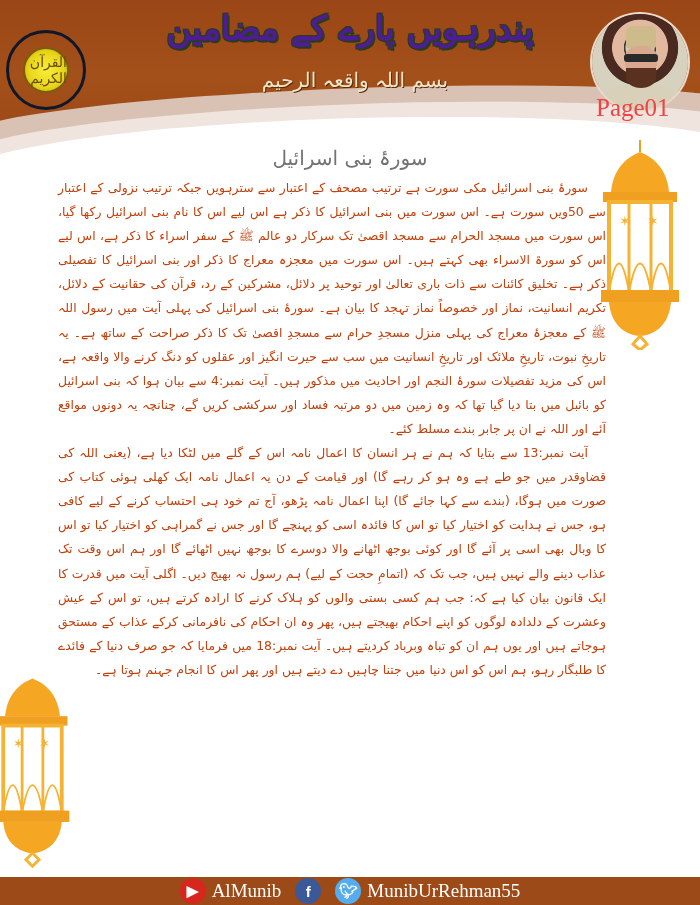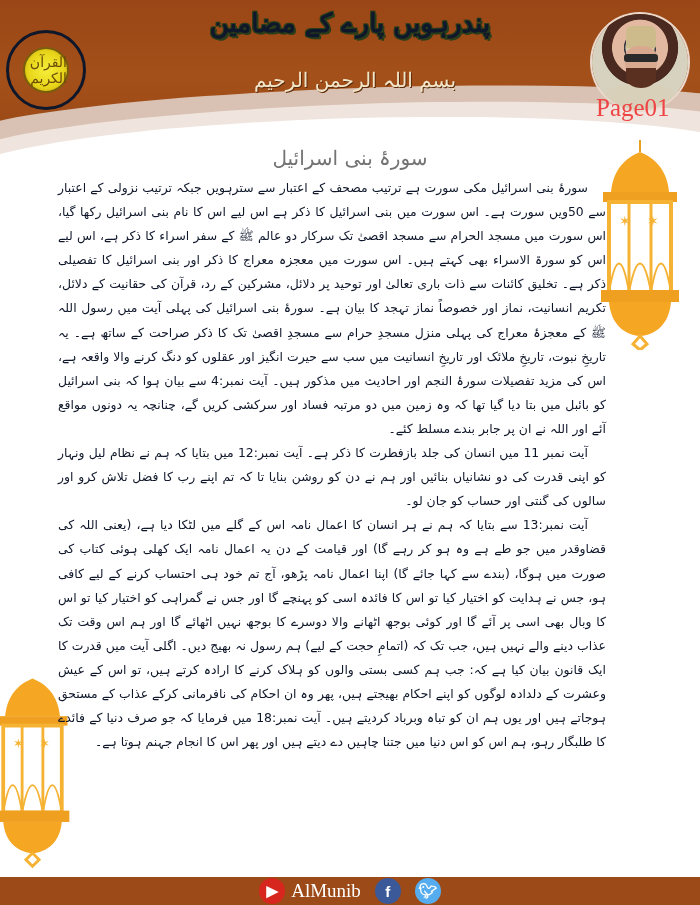--- a/index.html
+++ b/index.html
@@ -23,22 +23,22 @@
       background:#efe5de; border-radius:50% 50% 0 0 / 45% 45% 0 0;
       transform:rotate(-2deg);
     }
     .wave3 {
       position:absolute; left:-40px; top:118px; width:800px; height:120px;
       background:#ffffff; border-radius:50% 50% 0 0 / 40% 40% 0 0;
       transform:rotate(-1.5deg);
     }
     .title {
       position:absolute; left:150px; top:8px; width:400px; text-align:center;
-      direction:rtl; font-family:"DejaVu Serif", serif; font-size:26px; font-weight:bold;
-      color:#0f172a; text-shadow:2px 2px 0 #2a3d1a, -1px -1px 0 #2a3d1a, 1px -1px 0 #2a3d1a, -1px 1px 0 #2a3d1a;
+      direction:rtl; font-family:"DejaVu Serif", serif; font-size:34px; font-weight:bold;
+      color:#4c1d95; text-shadow:2px 2px 0 #2a3d1a, -1px -1px 0 #2a3d1a, 1px -1px 0 #2a3d1a, -1px 1px 0 #2a3d1a;
     }
     .bismillah {
       position:absolute; left:240px; top:68px; width:230px; text-align:center;
       direction:rtl; font-family:"DejaVu Serif", serif; font-size:20px; color:#f3e6c8;
       text-shadow:1px 1px 0 #5a2a0a;
     }
     .emblem {
       position:absolute; left:6px; top:30px; width:80px; height:80px; border-radius:50%;
       border:3px solid #0f172a; box-sizing:border-box;
     }
@@ -65,21 +65,21 @@
       font-size:25px; color:#ef4444; 
     }
     .lantern-right { position:absolute; left:595px; top:140px; width:90px; height:210px; }
     .lantern-left { position:absolute; left:-10px; top:665px; width:85px; height:210px; }
     .section-title {
       position:absolute; left:150px; top:146px; width:400px; text-align:center; direction:rtl;
       font-family:"DejaVu Serif", serif; font-size:20px; color:#737373;
     }
     .content {
       position:absolute; left:58px; top:176px; width:548px; direction:rtl; text-align:justify;
-      font-family:"DejaVu Sans", sans-serif; font-size:12.4px; line-height:24.1px; color:#0f172a;
+      font-family:"DejaVu Sans", sans-serif; font-size:12.4px; line-height:24.1px; color:#c2410c;
     }
     .content p { margin:0; text-indent:18px; text-align-last:right; }
     .footer {
       position:absolute; left:0; top:877px; width:700px; height:28px; background:#9c4a17;
       display:flex; align-items:center; justify-content:center; gap:6px;
       font-family:"Liberation Serif", serif; font-size:19px; color:#ffffff;
     }
     .soc { display:flex; align-items:center; gap:6px; margin:0 4px; }
     .soc-icon {
       width:26px; height:26px; border-radius:50%; display:flex; align-items:center; justify-content:center;
@@ -95,21 +95,21 @@
 <div class="header"></div>
 <div class="wave1"></div>
 <div class="wave2"></div>
 <div class="wave3"></div>
 
 <div class="emblem">
   <div class="emblem-inner">القرآن الکریم</div>
 </div>
 
 <div class="title">پندرہویں پارے کے مضامین</div>
-<div class="bismillah">بسم اللہ الرحمن الرحیم</div>
+<div class="bismillah">بسم اللہ واقعہ الرحیم</div>
 
 <div class="avatar">
   <div class="avatar-body"></div>
   <div class="avatar-cap"></div>
   <div class="avatar-face"></div>
   <div class="avatar-glasses"></div>
   <div class="avatar-beard"></div>
 </div>
 <div class="page-label">Page01</div>
 
@@ -139,28 +139,28 @@
   <text x="52" y="82" font-size="14" fill="#f5b233">✶</text>
   <rect x="6" y="148" width="78" height="12" fill="#f0a020"></rect>
   <path d="M14 160 C16 182 30 192 45 193 C60 192 74 182 76 160Z" fill="#f5a623"></path>
   <path d="M45 193 L52 200 L45 207 L38 200Z" fill="none" stroke="#f5b233" stroke-width="3"></path>
 </svg>
 
 <div class="section-title">سورۂ بنی اسرائیل</div>
 
 <div class="content">
   <p>سورۂ بنی اسرائیل مکی سورت ہے ترتیب مصحف کے اعتبار سے سترہویں جبکہ ترتیب نزولی کے اعتبار سے 50ویں سورت ہے۔ اس سورت میں بنی اسرائیل کا ذکر ہے اس لیے اس کا نام بنی اسرائیل رکھا گیا، اس سورت میں مسجد الحرام سے مسجد اقصیٰ تک سرکار دو عالم ﷺ کے سفر اسراء کا ذکر ہے، اس لیے اس کو سورۃ الاسراء بھی کہتے ہیں۔ اس سورت میں معجزہ معراج کا ذکر اور بنی اسرائیل کا تفصیلی ذکر ہے۔ تخلیق کائنات سے ذات باری تعالیٰ اور توحید پر دلائل، مشرکین کے رد، قرآن کی حقانیت کے دلائل، تکریم انسانیت، نماز اور خصوصاً نماز تہجد کا بیان ہے۔ سورۂ بنی اسرائیل کی پہلی آیت میں رسول اللہ ﷺ کے معجزۂ معراج کی پہلی منزل مسجدِ حرام سے مسجدِ اقصیٰ تک کا ذکر صراحت کے ساتھ ہے۔ یہ تاریخِ نبوت، تاریخِ ملائک اور تاریخِ انسانیت میں سب سے حیرت انگیز اور عقلوں کو دنگ کرنے والا واقعہ ہے، اس کی مزید تفصیلات سورۂ النجم اور احادیث میں مذکور ہیں۔ آیت نمبر:4 سے بیان ہوا کہ بنی اسرائیل کو بائبل میں بتا دیا گیا تھا کہ وہ زمین میں دو مرتبہ فساد اور سرکشی کریں گے، چنانچہ یہ دونوں مواقع آئے اور اللہ نے ان پر جابر بندے مسلط کئے۔</p>
-  <p>آیت نمبر 11 میں انسان کی جلد بازفطرت کا ذکر ہے۔ آیت نمبر:12 میں بتایا کہ ہم نے نظام لیل ونہار کو اپنی قدرت کی دو نشانیاں بنائیں اور ہم نے دن کو روشن بنایا تا کہ تم اپنے رب کا فضل تلاش کرو اور سالوں کی گنتی اور حساب کو جان لو۔</p>
   <p>آیت نمبر:13 سے بتایا کہ ہم نے ہر انسان کا اعمال نامہ اس کے گلے میں لٹکا دیا ہے، (یعنی اللہ کی قضاوقدر میں جو طے ہے وہ ہو کر رہے گا) اور قیامت کے دن یہ اعمال نامہ ایک کھلی ہوئی کتاب کی صورت میں ہوگا، (بندے سے کہا جائے گا) اپنا اعمال نامہ پڑھو، آج تم خود ہی احتساب کرنے کے لیے کافی ہو، جس نے ہدایت کو اختیار کیا تو اس کا فائدہ اسی کو پہنچے گا اور جس نے گمراہی کو اختیار کیا تو اس کا وبال بھی اسی پر آئے گا اور کوئی بوجھ اٹھانے والا دوسرے کا بوجھ نہیں اٹھائے گا اور ہم اس وقت تک عذاب دینے والے نہیں ہیں، جب تک کہ (اتمامِ حجت کے لیے) ہم رسول نہ بھیج دیں۔ اگلی آیت میں قدرت کا ایک قانون بیان کیا ہے کہ: جب ہم کسی بستی والوں کو ہلاک کرنے کا ارادہ کرتے ہیں، تو اس کے عیش وعشرت کے دلدادہ لوگوں کو اپنے احکام بھیجتے ہیں، پھر وہ ان احکام کی نافرمانی کرکے عذاب کے مستحق ہوجاتے ہیں اور یوں ہم ان کو تباہ وبرباد کردیتے ہیں۔ آیت نمبر:18 میں فرمایا کہ جو صرف دنیا کے فائدے کا طلبگار رہو، ہم اس کو اس دنیا میں جتنا چاہیں دے دیتے ہیں اور پھر اس کا انجام جہنم ہوتا ہے۔</p>
 </div>
 
 <div class="footer">
   <div class="soc">
     <span class="soc-icon yt">▶</span>
     <span>AlMunib</span>
   </div>
   <div class="soc">
     <span class="soc-icon fb">f</span>
   </div>
   <div class="soc">
     <span class="soc-icon tw">🐦︎</span>
+    <span>MunibUrRehman55</span>
   </div>
 </div>
 
 </body></html>

